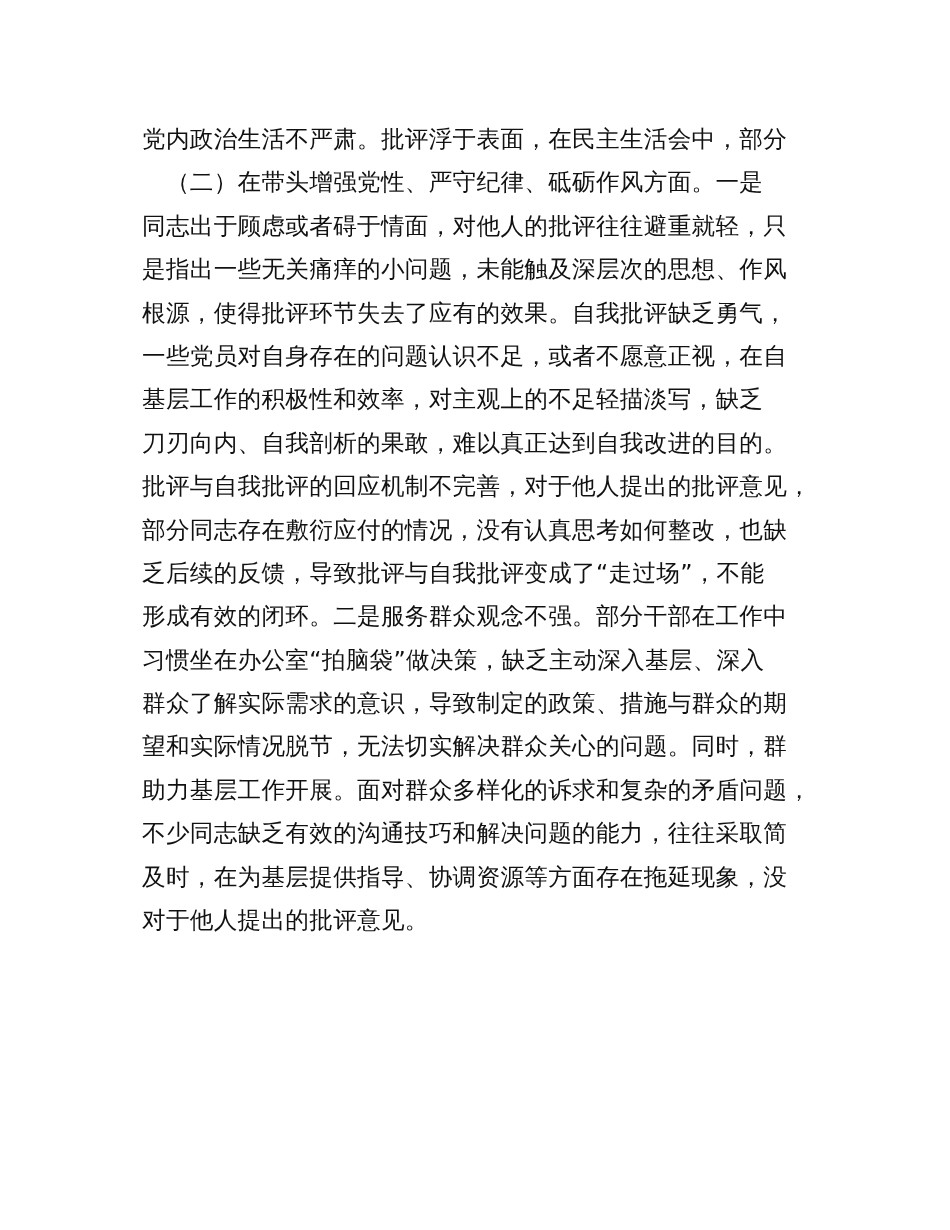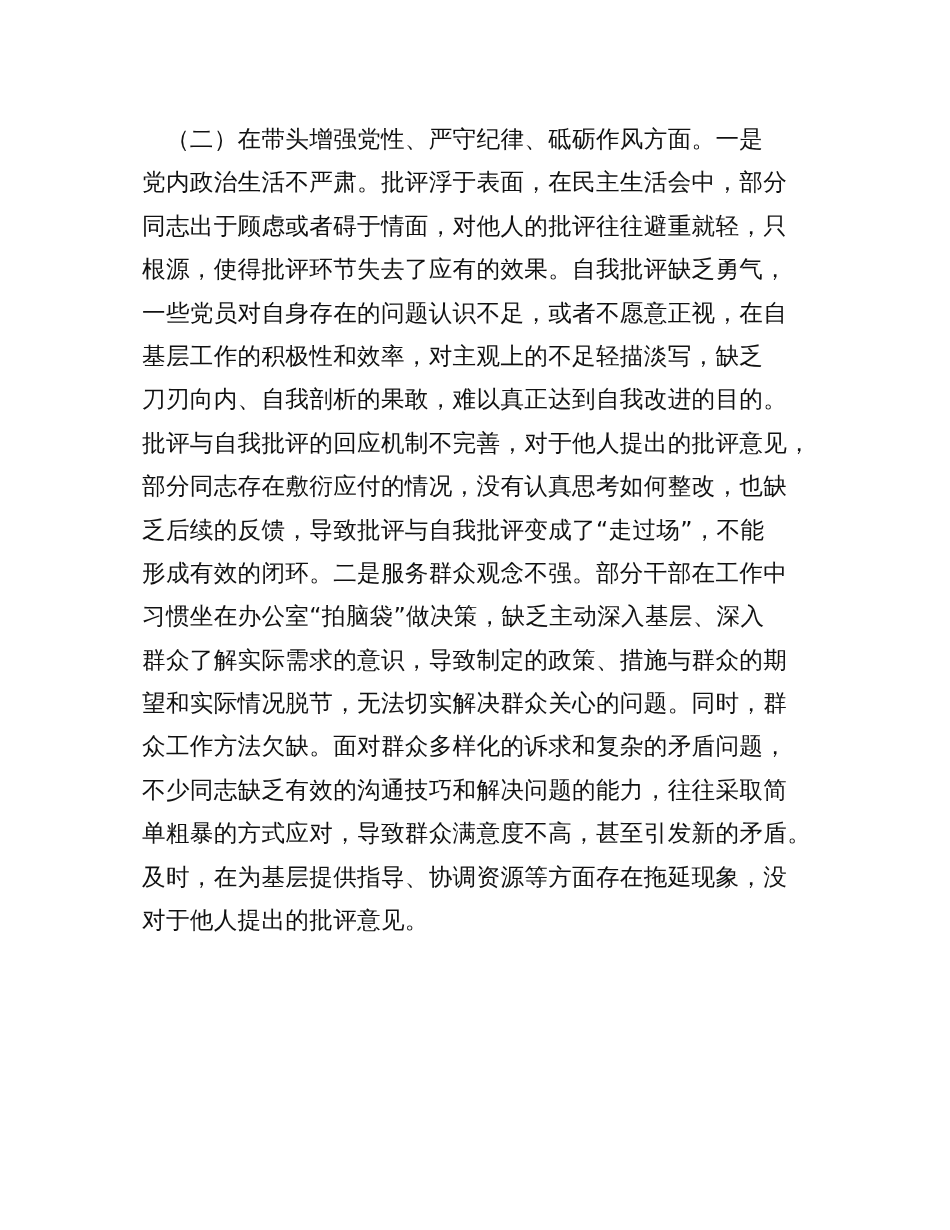--- a/index.html
+++ b/index.html
@@ -36,33 +36,33 @@
       color: #111111;
       white-space: nowrap;
       letter-spacing: 0.3px;
     }
   </style>
 </head>
 <body>
 
 <div class="page">
   <div class="text-block">
+    <span class="line">党内政治生活不严肃。批评浮于表面，在民主生活会中，部分</span>
     <span class="line">　（二）在带头增强党性、严守纪律、砥砺作风方面。一是</span>
-    <span class="line">党内政治生活不严肃。批评浮于表面，在民主生活会中，部分</span>
     <span class="line">同志出于顾虑或者碍于情面，对他人的批评往往避重就轻，只</span>
+    <span class="line">是指出一些无关痛痒的小问题，未能触及深层次的思想、作风</span>
     <span class="line">根源，使得批评环节失去了应有的效果。自我批评缺乏勇气，</span>
     <span class="line">一些党员对自身存在的问题认识不足，或者不愿意正视，在自</span>
     <span class="line">基层工作的积极性和效率，对主观上的不足轻描淡写，缺乏</span>
     <span class="line">刀刃向内、自我剖析的果敢，难以真正达到自我改进的目的。</span>
     <span class="line">批评与自我批评的回应机制不完善，对于他人提出的批评意见，</span>
     <span class="line">部分同志存在敷衍应付的情况，没有认真思考如何整改，也缺</span>
     <span class="line">乏后续的反馈，导致批评与自我批评变成了“走过场”，不能</span>
     <span class="line">形成有效的闭环。二是服务群众观念不强。部分干部在工作中</span>
     <span class="line">习惯坐在办公室“拍脑袋”做决策，缺乏主动深入基层、深入</span>
     <span class="line">群众了解实际需求的意识，导致制定的政策、措施与群众的期</span>
     <span class="line">望和实际情况脱节，无法切实解决群众关心的问题。同时，群</span>
-    <span class="line">众工作方法欠缺。面对群众多样化的诉求和复杂的矛盾问题，</span>
+    <span class="line">助力基层工作开展。面对群众多样化的诉求和复杂的矛盾问题，</span>
     <span class="line">不少同志缺乏有效的沟通技巧和解决问题的能力，往往采取简</span>
-    <span class="line">单粗暴的方式应对，导致群众满意度不高，甚至引发新的矛盾。</span>
     <span class="line">及时，在为基层提供指导、协调资源等方面存在拖延现象，没</span>
     <span class="line">对于他人提出的批评意见。</span>
   </div>
 </div>
 
 </body></html>

